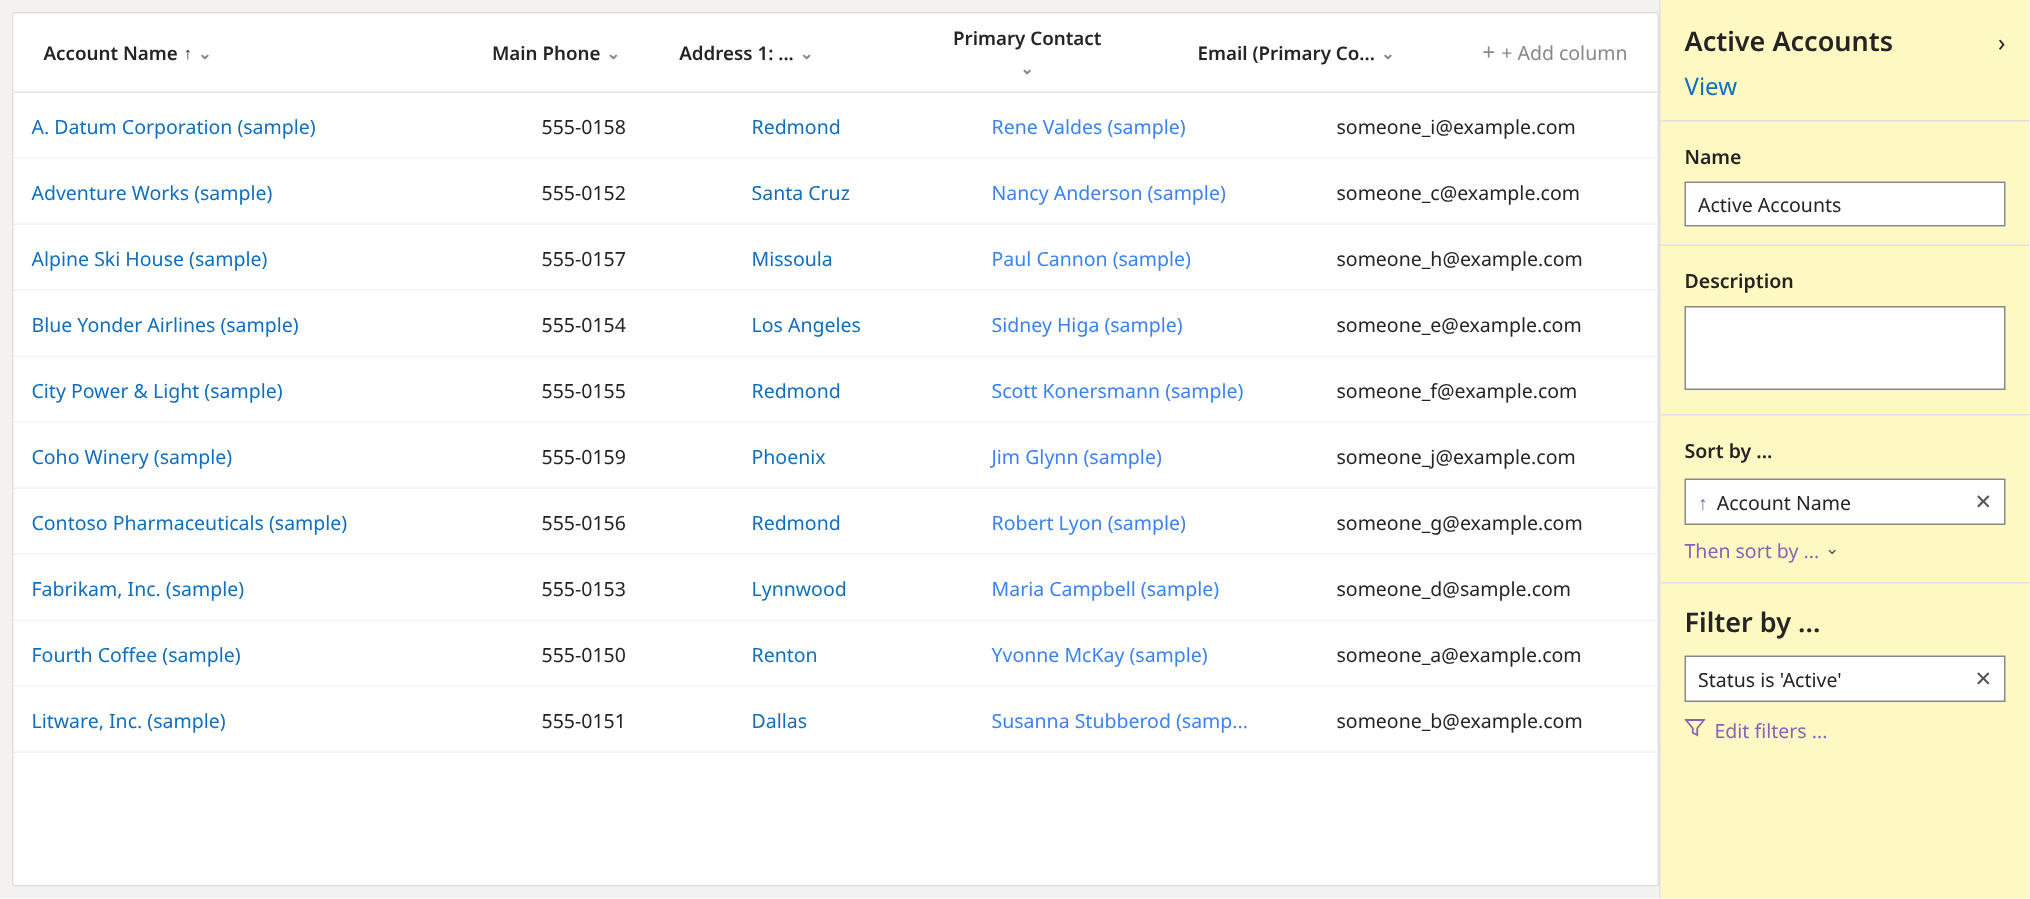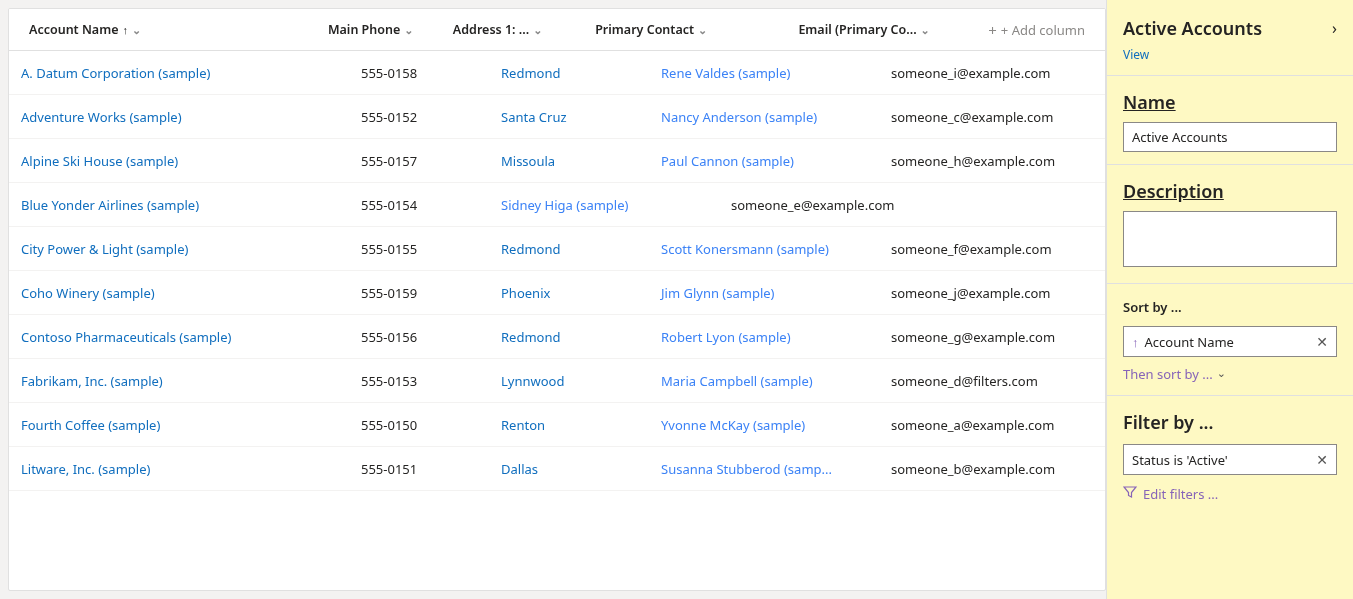--- a/index.html
+++ b/index.html
@@ -54,21 +54,21 @@
     }
 
     .col-header .chevron-icon {
       color: #888;
       font-size: 11px;
     }
 
     .col-account { width: 340px; }
     .col-phone { width: 140px; }
     .col-address { width: 160px; }
-    .col-contact { width: 230px; }
+    .col-contact { width: 230px; flex-direction: column; }
     .col-email { width: 210px; }
 
     
     .add-col-btn {
       display: flex;
       align-items: center;
       gap: 4px;
       padding: 6px 12px;
       color: #7a7a7a;
       cursor: pointer;
@@ -130,37 +130,36 @@
     }
 
     .panel-chevron {
       color: #252423;
       font-size: 16px;
       cursor: pointer;
     }
 
     .panel-subtitle {
       padding: 2px 16px 12px 16px;
-      font-size: 12px;
+      font-size: 16px;
       color: #106ebe;
       cursor: pointer;
       border-bottom: 1px solid #e0e0e0;
     }
 
     .panel-section {
       padding: 14px 16px 12px 16px;
       border-bottom: 1px solid #e0e0e0;
     }
 
     .panel-section-label {
-      font-size: 18px;
+      font-size: 13px;
       font-weight: 600;
       color: #252423;
       margin-bottom: 8px;
-      text-decoration: underline;
     }
 
     .panel-input {
       width: 100%;
       border: 1px solid #8a8886;
       padding: 5px 8px;
       font-size: 13px;
       font-family: inherit;
       color: #252423;
       background: #fff;
@@ -334,20 +333,21 @@
       <div class="table-row">
     <div class="table-cell cell-account">Alpine Ski House (sample)</div>
     <div class="table-cell cell-phone">555-0157</div>
     <div class="table-cell cell-address">Missoula</div>
     <div class="table-cell cell-contact">Paul Cannon (sample)</div>
     <div class="table-cell cell-email">someone_h@example.com</div>
   </div>
       <div class="table-row">
     <div class="table-cell cell-account">Blue Yonder Airlines (sample)</div>
     <div class="table-cell cell-phone">555-0154</div>
+    <div class="table-cell cell-address">Los Angeles</div>
     <div class="table-cell cell-contact">Sidney Higa (sample)</div>
     <div class="table-cell cell-email">someone_e@example.com</div>
   </div>
       <div class="table-row">
     <div class="table-cell cell-account">City Power &amp; Light (sample)</div>
     <div class="table-cell cell-phone">555-0155</div>
     <div class="table-cell cell-address">Redmond</div>
     <div class="table-cell cell-contact">Scott Konersmann (sample)</div>
     <div class="table-cell cell-email">someone_f@example.com</div>
   </div>
@@ -363,21 +363,21 @@
     <div class="table-cell cell-phone">555-0156</div>
     <div class="table-cell cell-address">Redmond</div>
     <div class="table-cell cell-contact">Robert Lyon (sample)</div>
     <div class="table-cell cell-email">someone_g@example.com</div>
   </div>
       <div class="table-row">
     <div class="table-cell cell-account">Fabrikam, Inc. (sample)</div>
     <div class="table-cell cell-phone">555-0153</div>
     <div class="table-cell cell-address">Lynnwood</div>
     <div class="table-cell cell-contact">Maria Campbell (sample)</div>
-    <div class="table-cell cell-email">someone_d@filters.com</div>
+    <div class="table-cell cell-email">someone_d@sample.com</div>
   </div>
       <div class="table-row">
     <div class="table-cell cell-account">Fourth Coffee (sample)</div>
     <div class="table-cell cell-phone">555-0150</div>
     <div class="table-cell cell-address">Renton</div>
     <div class="table-cell cell-contact">Yvonne McKay (sample)</div>
     <div class="table-cell cell-email">someone_a@example.com</div>
   </div>
       <div class="table-row">
     <div class="table-cell cell-account">Litware, Inc. (sample)</div>

